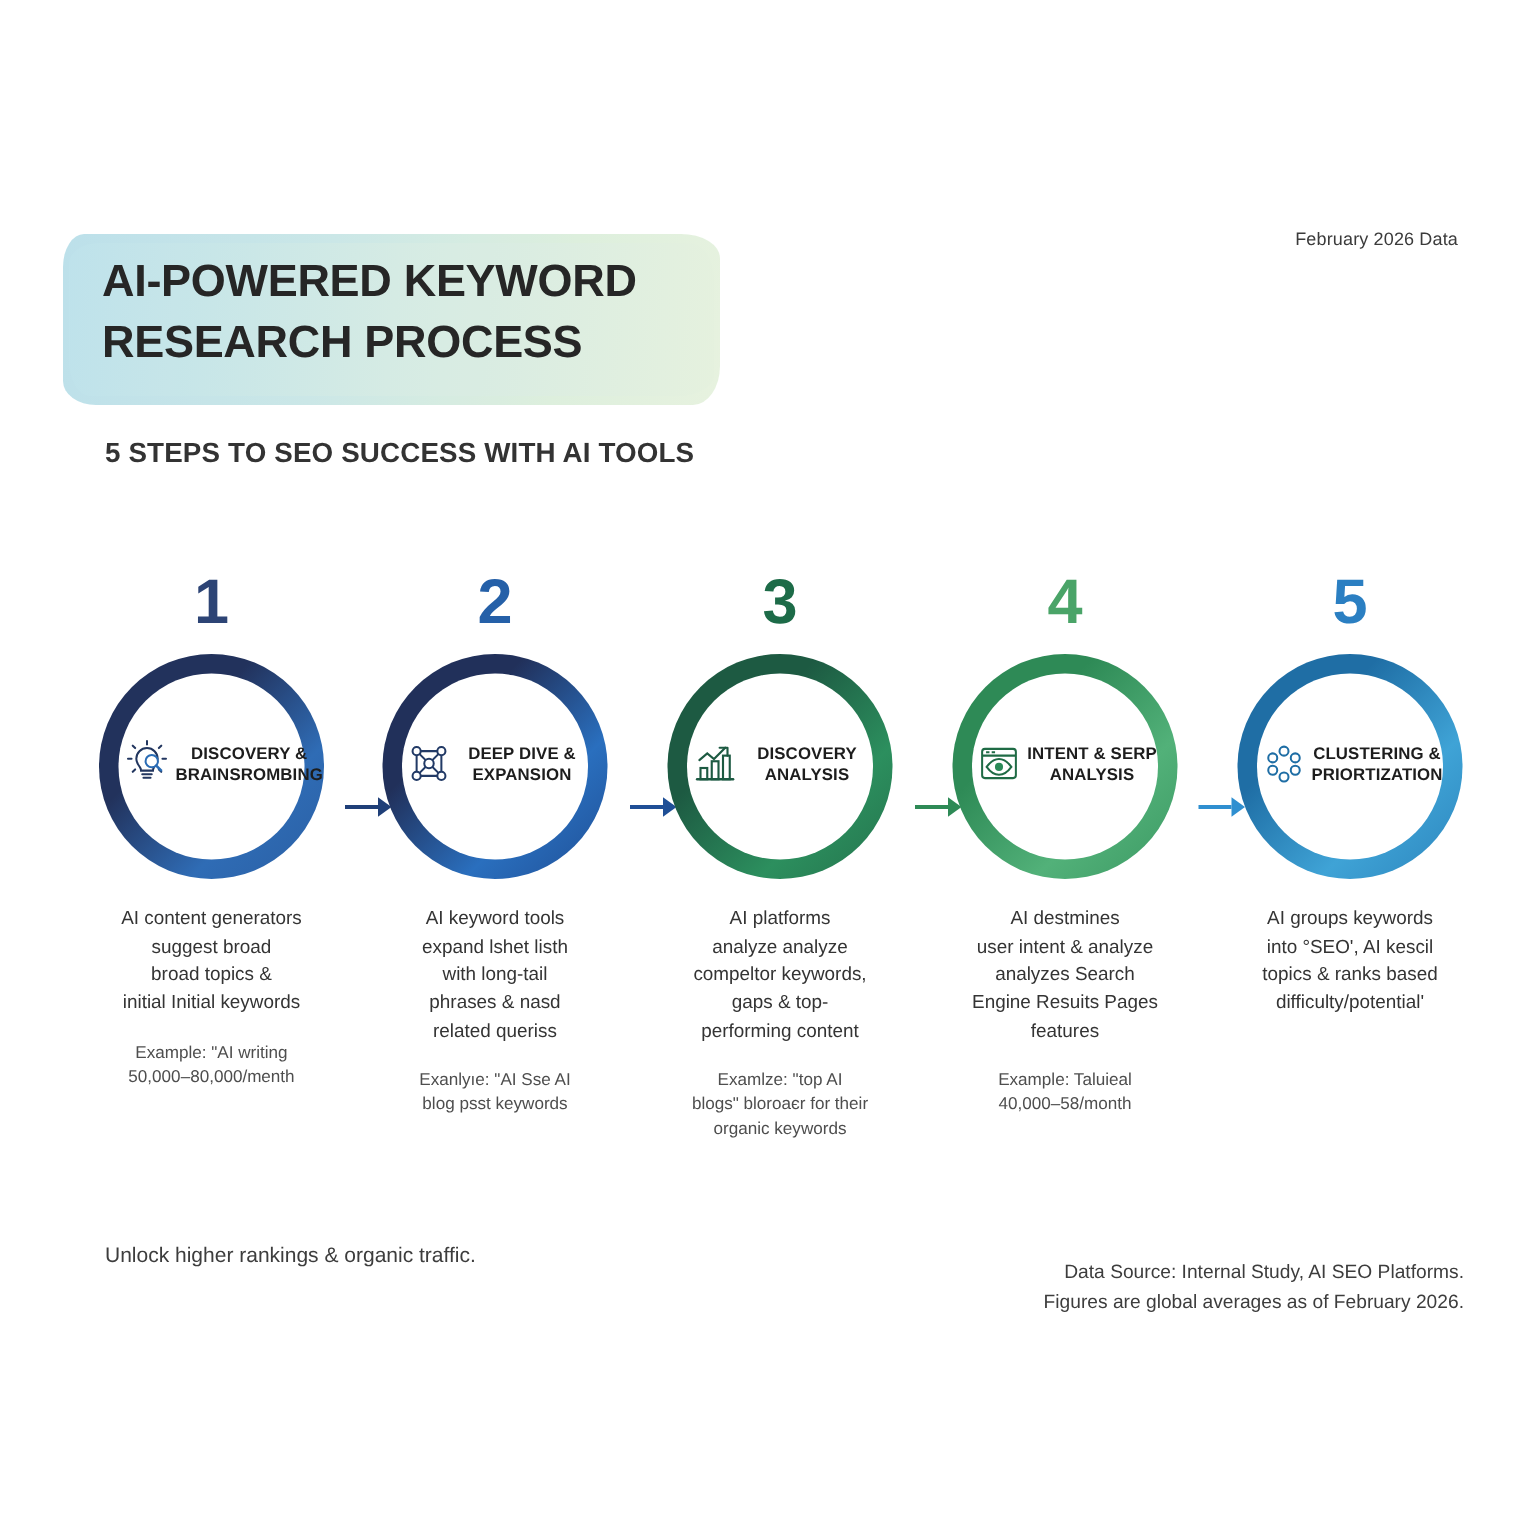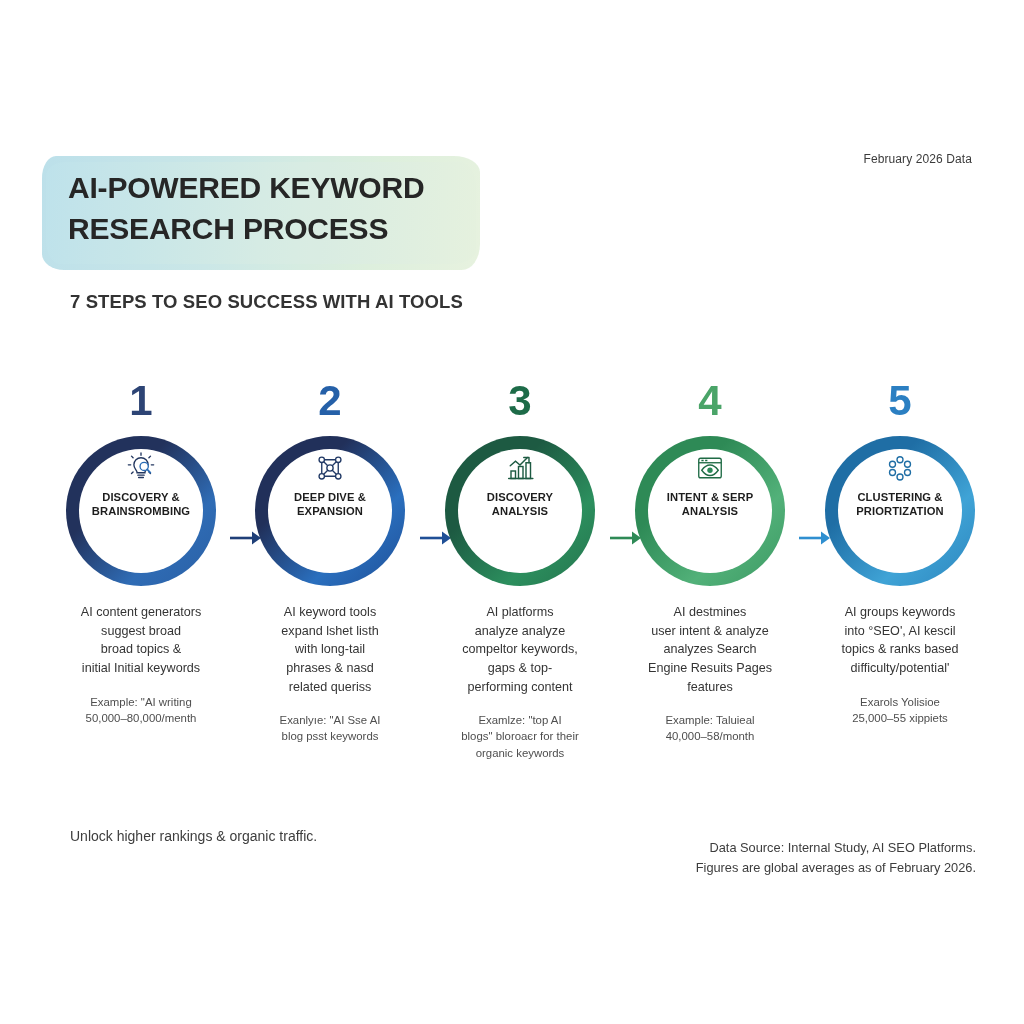--- a/index.html
+++ b/index.html
@@ -113,23 +113,23 @@
     border-radius: 50%;
     padding: 13px;
     box-sizing: border-box;
   }
   .ring-inner {
     width: 100%;
     height: 100%;
     border-radius: 50%;
     background: #ffffff;
     display: flex;
-    flex-direction: column;
+    flex-direction: row;
     align-items: center;
-    justify-content: flex-start;
+    justify-content: space-between;
     box-sizing: border-box;
   }
   .step-icon {
     height: 42px;
     display: flex;
     align-items: center;
     justify-content: center;
     margin-bottom: 2px;
     margin-top: -2px;
   }
@@ -190,21 +190,21 @@
 </head>
 <body>
 
 <div class="header">
   <div class="date-label">February 2026 Data</div>
   <div class="title-wrap">
     <div class="title-band"></div>
     <div class="title-text">AI-POWERED KEYWORD
 RESEARCH PROCESS</div>
   </div>
-  <div class="subtitle">7 STEPS TO SEO SUCCESS WITH AI TOOLS</div>
+  <div class="subtitle">5 STEPS TO SEO SUCCESS WITH AI TOOLS</div>
 </div>
 
 <div class="steps">
 
   <div class="step" style="left:46px;">
     <div class="step-num" style="color: rgb(45, 68, 117);">1</div>
     <div class="circle-holder">
       <div class="ring" style="background:linear-gradient(135deg,#22325c 0%,#22325c 35%,#2f6cb5 70%,#2a5fa4 100%);">
         <div class="ring-inner">
           <div class="step-icon">
@@ -362,21 +362,19 @@
           </div>
           <div class="circle-label">CLUSTERING &amp;
 PRIORTIZATION</div>
         </div>
       </div>
     </div>
     <div class="step-desc">AI groups keywords
 into °SEO', AI kescil
 topics &amp; ranks based
 difficulty/potential'</div>
-    <div class="step-example">Exarols Yolisioe
-25,000–55 xippiets</div>
   </div>
 
 </div>
 
 <div class="footer-left">Unlock higher rankings &amp; organic traffic.</div>
 <div class="footer-right">Data Source: Internal Study, AI SEO Platforms.
 Figures are global averages as of February 2026.</div>
 
 </body></html>

